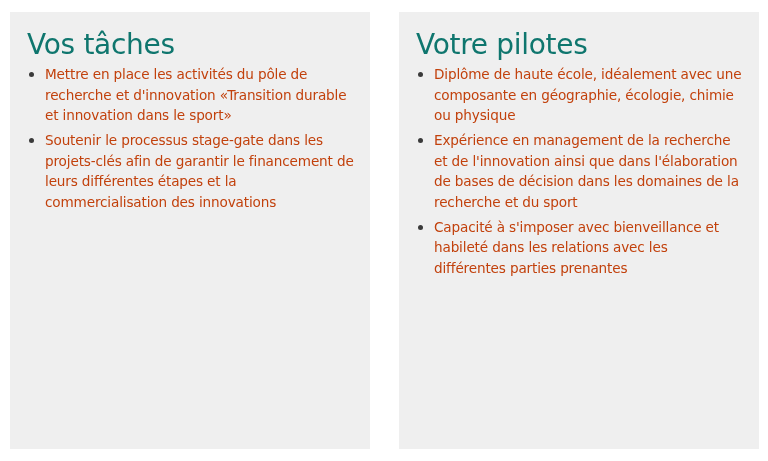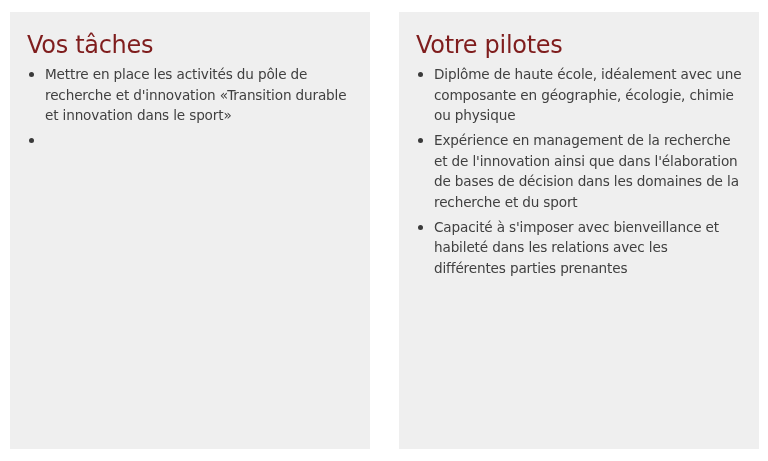--- a/index.html
+++ b/index.html
@@ -19,58 +19,58 @@
       top: 12px;
       height: 437px;
       background: #efefef;
       box-sizing: border-box;
       padding: 18px 16px 0 17px;
     }
     #panel-left { left: 10px; width: 360px; }
     #panel-right { left: 399px; width: 360px; }
     .panel h2 {
       margin: 0 0 4px 0;
-      font-size: 24px;
+      font-size: 28px;
       font-weight: normal;
-      color: #7f1d1d;
+      color: #0f766e;
       letter-spacing: -0.3px;
       line-height: 30px;
     }
     .panel ul {
       margin: 0;
       padding: 0;
       list-style: none;
     }
     .panel li {
       position: relative;
       padding-left: 18px;
       font-size: 13.6px;
       line-height: 20.5px;
-      color: #404040;
+      color: #c2410c;
       margin-bottom: 4.5px;
       letter-spacing: -0.15px;
     }
     .panel li .bullet {
       position: absolute;
       left: 2px;
       top: 8px;
       width: 5px;
       height: 5px;
       border-radius: 50%;
       background: #3a3a3a;
     }
   </style>
 </head>
 <body>
 
 <section id="panel-left" class="panel">
   <h2>Vos tâches</h2>
   <ul>
     <li><span class="bullet"></span><span>Mettre en place les activités du pôle de recherche et d'innovation «Transition durable et innovation dans le sport»</span></li>
-    <li><span class="bullet"></span></li>
+    <li><span class="bullet"></span><span>Soutenir le processus stage-gate dans les projets-clés afin de garantir le financement de leurs différentes étapes et la commercialisation des innovations</span></li>
   </ul>
 </section>
 
 <section id="panel-right" class="panel">
   <h2>Votre pilotes</h2>
   <ul>
     <li><span class="bullet"></span><span>Diplôme de haute école, idéalement avec une composante en géographie, écologie, chimie ou physique</span></li>
     <li><span class="bullet"></span><span>Expérience en management de la recherche et de l'innovation ainsi que dans l'élaboration de bases de décision dans les domaines de la recherche et du sport</span></li>
     <li><span class="bullet"></span><span>Capacité à s'imposer avec bienveillance et habileté dans les relations avec les différentes parties prenantes</span></li>
   </ul>

